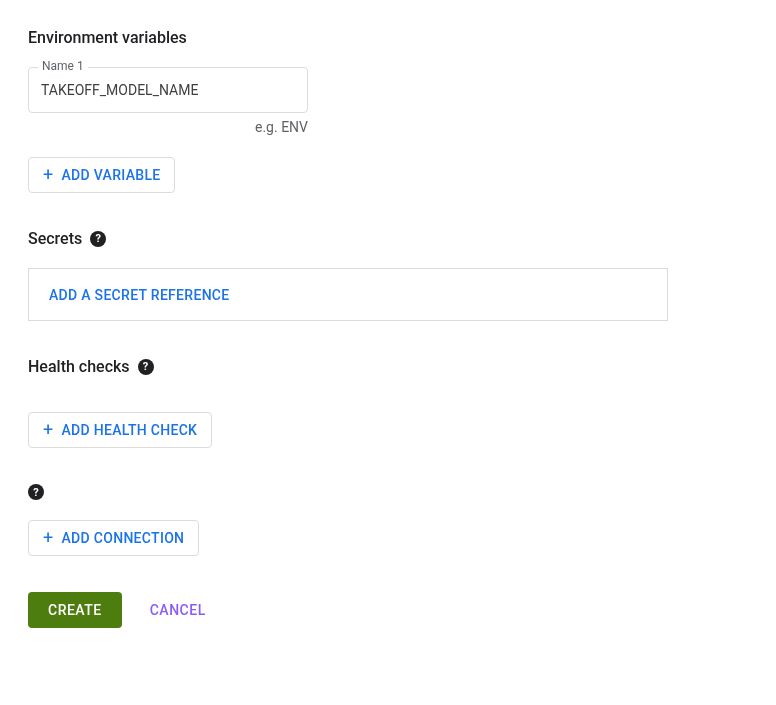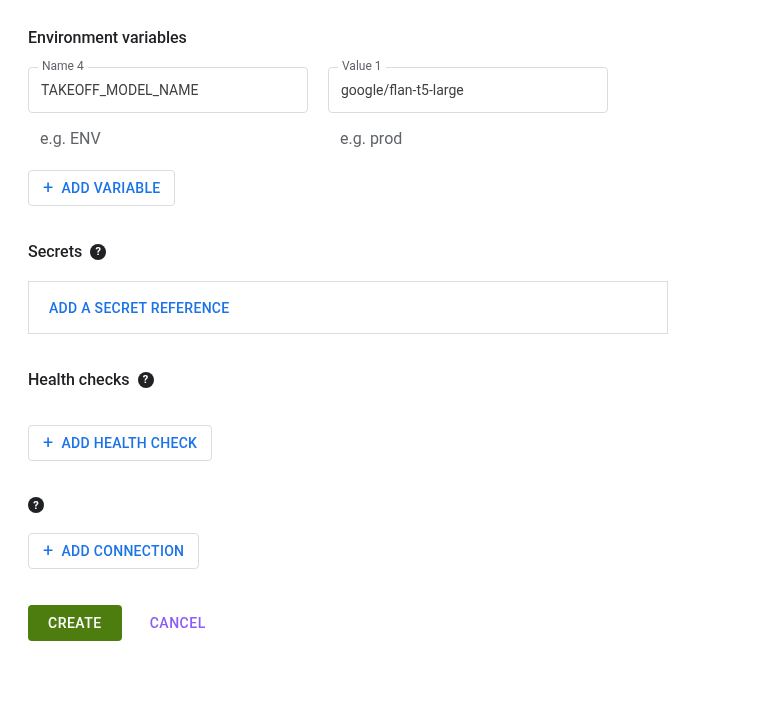--- a/index.html
+++ b/index.html
@@ -46,24 +46,25 @@
       height: 46px;
       border: 1px solid #dadce0;
       border-radius: 4px;
       padding: 0 12px;
       font-size: 14px;
       color: #404040;
       font-family: inherit;
       outline: none;
     }
     .helper-text {
-      font-size: 16px;
+      font-size: 14px;
       color: #5f6368;
-      margin-top: 16px;
+      margin-top: 6px;
       padding-left: 12px;
+      text-align: right;
     }
     .outlined-btn {
       display: inline-flex;
       align-items: center;
       gap: 8px;
       border: 1px solid #dadce0;
       background: #fff;
       color: #1a73e8;
       font-size: 14px;
       font-weight: 500;
@@ -142,30 +143,25 @@
     .spacer-16 { height: 16px; }
   </style>
 </head>
 <body>
 
 <div class="section">
   <div class="section-title">Environment variables</div>
 
   <div class="field-row">
     <div class="outlined-field">
-      <span class="notch-label">Name 4</span>
+      <span class="notch-label">Name 1</span>
       <input type="text" value="TAKEOFF_MODEL_NAME" style="">
       <div class="helper-text">e.g. ENV</div>
     </div>
 
-    <div class="outlined-field">
-      <span class="notch-label">Value 1</span>
-      <input type="text" value="google/flan-t5-large" style="">
-      <div class="helper-text">e.g. prod</div>
-    </div>
   </div>
 
   <div class="spacer-16"></div>
 
   <button class="outlined-btn">
     <span class="plus">+</span>
     <span>ADD VARIABLE</span>
   </button>
 </div>
 

